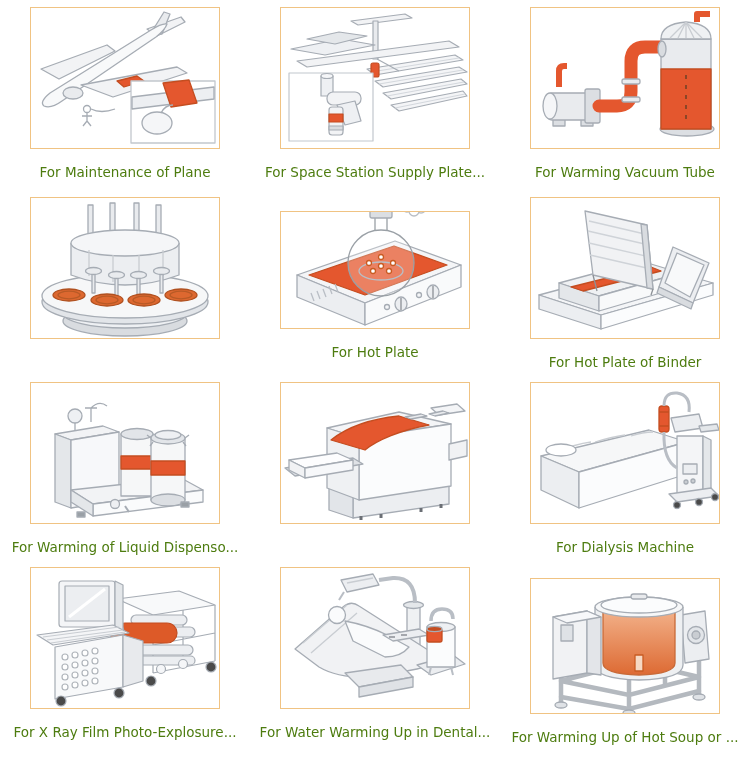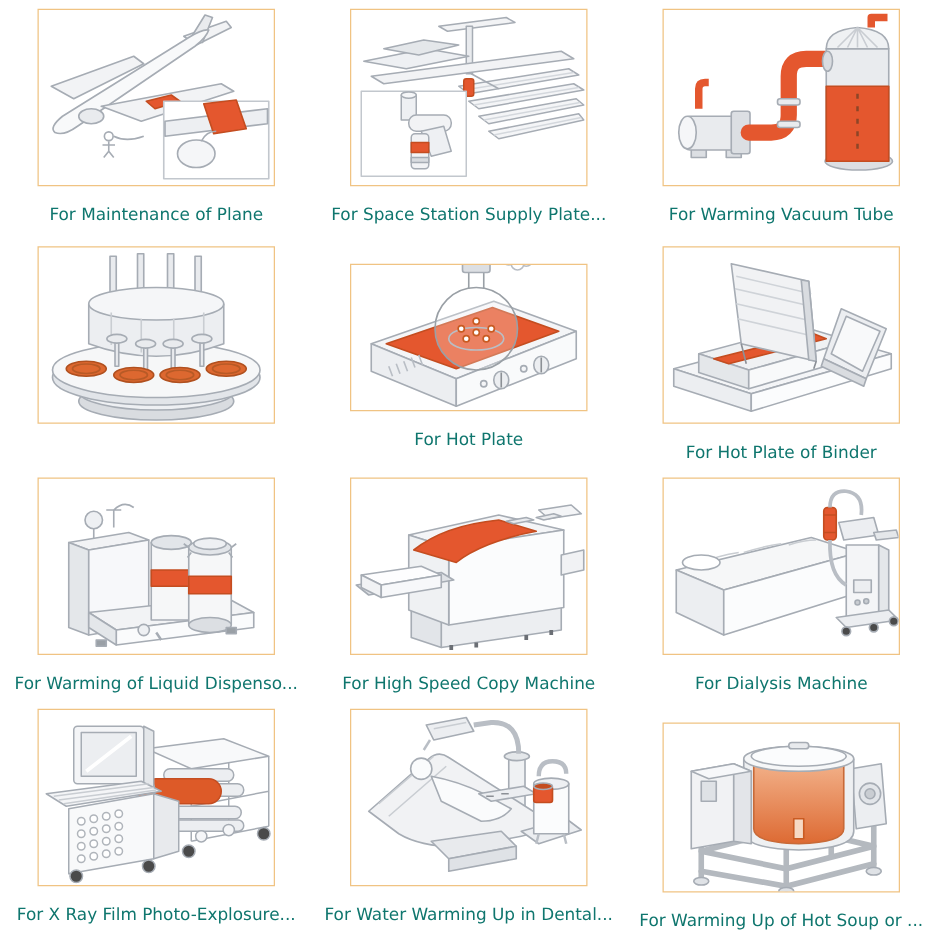--- a/index.html
+++ b/index.html
@@ -21,21 +21,21 @@
     background:#ffffff;
     box-sizing:content-box;
     display:flex;align-items:center;justify-content:center;
     overflow:hidden;
   }
   .frame svg{width:188px;height:138px;display:block;}
   .caption{
     margin-top:15px;
     font-size:13.5px;
     line-height:17px;
-    color:#0f766e;
+    color:#4d7c0f;
     white-space:nowrap;
     text-align:center;
   }
 </style>
 </head>
 <body>
 
 <div class="app-grid">
 
   <figure class="app-item" style="margin:0">
@@ -274,21 +274,20 @@
           <polygon points="124,33 140,30 146,32 130,35" fill="#e9ebee"></polygon>
           <polygon points="148,30 162,27 168,29 154,32" fill="#e9ebee"></polygon>
           <polygon points="4,84 72,74 82,80 14,92" fill="#dfe2e6"></polygon>
           <polygon points="8,76 56,69 72,76 24,84" fill="#fdfdfe"></polygon>
           <polygon points="8,76 24,84 24,94 8,86" fill="#f1f2f4"></polygon>
           <polygon points="24,84 72,76 72,86 24,94" fill="#f7f8fa"></polygon>
           <polygon points="168,60 186,56 186,72 168,76" fill="#f1f2f4"></polygon>
         </g>
       </svg>
     </div>
-    <figcaption class="caption">For High Speed Copy Machine</figcaption>
   </figure>
 
   <figure class="app-item" style="margin:0">
     <div class="frame">
       <svg viewBox="0 0 188 138">
         <g stroke="#a6acb4" stroke-width="1.3" stroke-linejoin="round" fill="none">
           <polygon points="10,72 118,46 156,58 48,88" fill="#f6f7f8"></polygon>
           <polygon points="10,72 48,88 48,124 10,106" fill="#eceef1"></polygon>
           <polygon points="48,88 156,58 156,90 48,124" fill="#fbfcfd"></polygon>
           <path d="M26,68 q18,-8 34,-10 M64,58 q16,-5 30,-7 M100,52 q12,-4 22,-4" stroke="#c9cdd2"></path>

